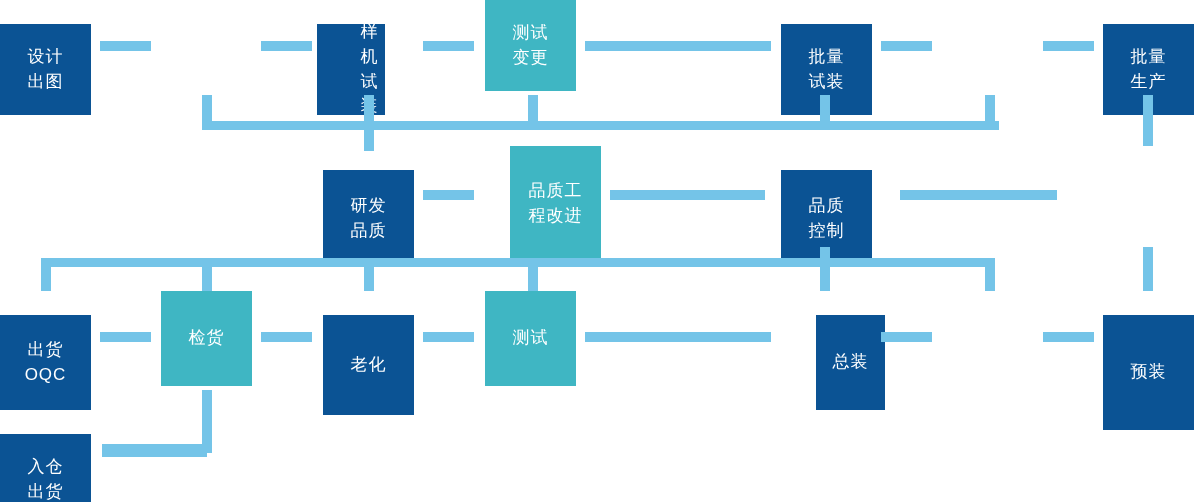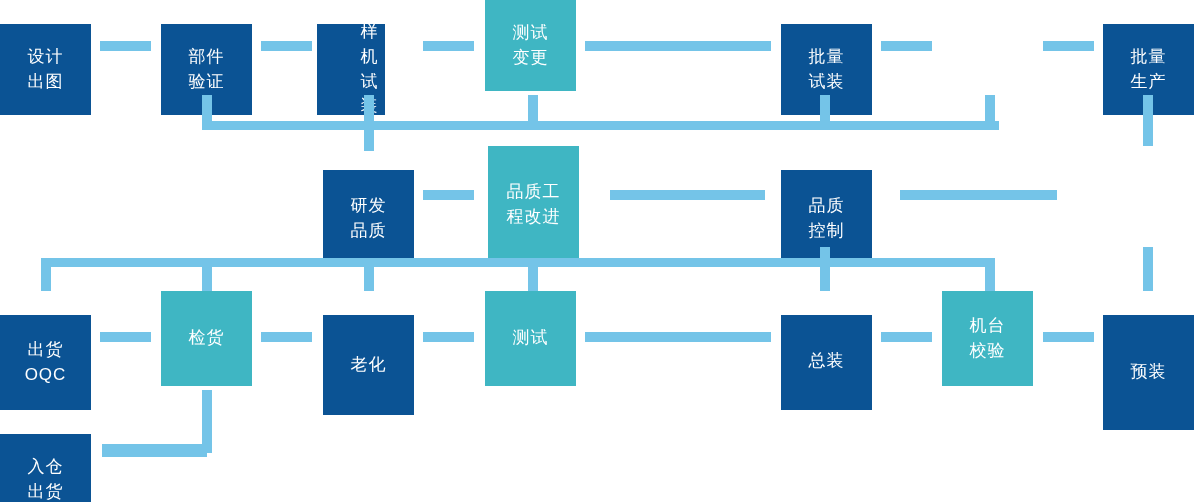--- a/index.html
+++ b/index.html
@@ -42,22 +42,20 @@
 </head>
 <body>
 
 <div id="canvas">
 
   <div class="node dark" style="left:0px;   top:0px;   width:91px;  height:91px;">设计
 出图</div>
 
   <div class="conn" style="left:100px; top:41px; width:51px; height:10px;"></div>
 
-  <div class="node dark" style="left:161px; top:0px;   width:91px;  height:91px;">部件
-验证</div>
 
   <div class="conn" style="left:261px; top:41px; width:51px; height:10px;"></div>
 
   <div class="node dark" style="left:317px; top:0px;   width:68px;  height:91px;padding-left:37px;">样机
 试装</div>
 
   <div class="conn" style="left:423px; top:41px; width:51px; height:10px;"></div>
 
   <div class="node teal" style="left:485px; top:0px;   width:91px;  height:91px;">测试
 变更</div>
@@ -82,21 +80,21 @@
   <div class="conn" style="left:985px; top:95px;  width:10px; height:32px;"></div>
   <div class="conn" style="left:202px; top:121px; width:797px; height:9px;"></div>
 
   <div class="conn" style="left:1143px; top:95px;  width:10px; height:51px;"></div>
 
   <div class="node dark" style="left:323px; top:146px; width:91px; height:97px;">研发
 品质</div>
 
   <div class="conn" style="left:423px; top:190px; width:51px; height:10px;"></div>
 
-  <div class="node teal" style="left:488px; top:146px; width:91px; height:117px;">品质工
+  <div class="node teal" style="left:510px; top:146px; width:91px; height:117px;font-family:Liberation Mono, monospace;">品质工
 程改进</div>
 
   <div class="conn" style="left:610px; top:190px; width:155px; height:10px;"></div>
 
   <div class="node dark" style="left:781px; top:146px; width:91px; height:97px;">品质
 控制</div>
 
   <div class="conn" style="left:900px; top:190px; width:157px; height:10px;"></div>
 
 
@@ -120,26 +118,24 @@
   <div class="conn" style="left:261px; top:332px; width:51px; height:10px;"></div>
 
   <div class="node dark" style="left:323px; top:291px; width:91px; height:100px;">老化</div>
 
   <div class="conn" style="left:423px; top:332px; width:51px; height:10px;"></div>
 
   <div class="node teal" style="left:485px; top:291px; width:91px; height:95px;">测试</div>
 
   <div class="conn" style="left:585px; top:332px; width:186px; height:10px;"></div>
 
-  <div class="node dark" style="left:781px; top:291px; width:91px; height:95px;font-family:Liberation Mono, monospace;">总装</div>
+  <div class="node dark" style="left:816px; top:291px; width:69px; height:95px;">总装</div>
 
   <div class="conn" style="left:881px; top:332px; width:51px; height:10px;"></div>
 
-  <div class="node teal" style="left:942px; top:291px; width:91px; height:95px;">机台
-校验</div>
 
   <div class="conn" style="left:1043px; top:332px; width:51px; height:10px;"></div>
 
   <div class="node dark" style="left:1103px; top:291px; width:91px; height:115px;">预装</div>
 
   <div class="conn" style="left:202px; top:390px; width:10px; height:63px;"></div>
   <div class="conn" style="left:102px; top:444px; width:105px; height:13px;"></div>
 
   <div class="node dark" style="left:0px; top:410px; width:91px; height:92px;">入仓
 出货</div>

